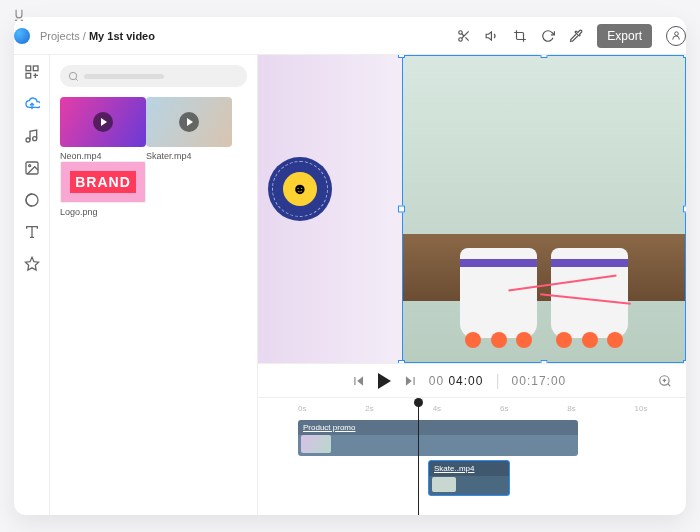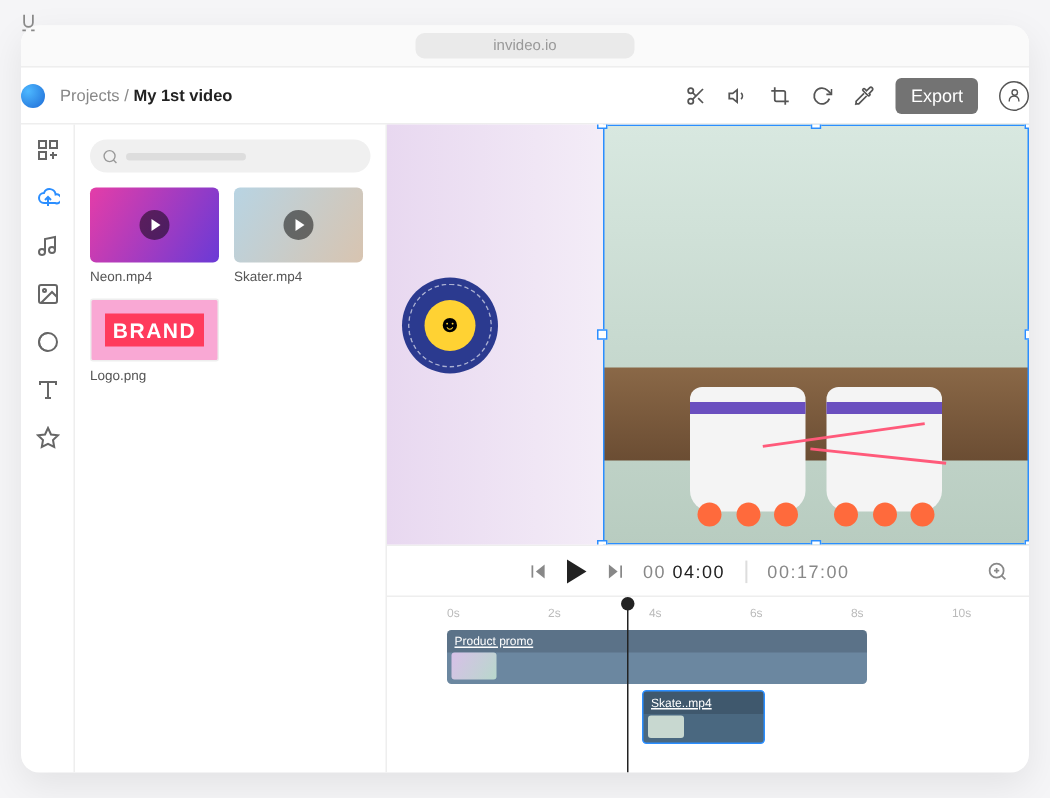--- a/index.html
+++ b/index.html
@@ -17,21 +17,21 @@
 .avatar { width: 20px; height: 20px; border: 1.5px solid #555; border-radius: 50%; display: flex; align-items: center; justify-content: center; }
 .avatar svg { width: 11px; height: 11px; }
 .main { flex: 1; display: flex; min-height: 0; }
 .rail { width: 36px; border-right: 1px solid #eee; display: flex; flex-direction: column; align-items: center; padding-top: 8px; gap: 14px; }
 .rail .ritem { width: 18px; height: 18px; display: flex; align-items: center; justify-content: center; color: #666; cursor: pointer; }
 .rail .ritem.active { color: #2b8eff; }
 .panel { width: 208px; border-right: 1px solid #eee; padding: 10px; }
 .search { display: flex; align-items: center; background: #f0f0f0; border-radius: 14px; padding: 4px 8px; height: 22px; }
 .search svg { width: 11px; height: 11px; color: #999; margin-right: 5px; }
 .search .ph { height: 5px; background: #ddd; border-radius: 3px; width: 80px; }
-.assets { display: flex; flex-wrap: wrap; gap: 10px; margin-top: 10px; }
+.assets { display: flex; flex-wrap: wrap; gap: 0; margin-top: 10px; }
 .asset { width: 86px; }
 .thumb { width: 86px; height: 50px; border-radius: 4px; background: #ddd; position: relative; overflow: hidden; }
 .thumb .play { position: absolute; left: 50%; top: 50%; transform: translate(-50%,-50%); width: 20px; height: 20px; background: rgba(0,0,0,0.5); border-radius: 50%; display: flex; align-items: center; justify-content: center; }
 .thumb .play::after { content: ""; border-left: 6px solid #fff; border-top: 4px solid transparent; border-bottom: 4px solid transparent; margin-left: 1px; }
 .asset-name { font-size: 9px; color: #555; margin-top: 4px; }
 .neon-bg { background: linear-gradient(120deg, #e43da8 0%, #6a3ad6 100%); }
 .skater-bg { background: linear-gradient(120deg, #b8d4e3 0%, #d8c4b0 100%); }
 .brand-box { width: 86px; height: 42px; background: #f9a8d4; border: 1px solid #eee; border-radius: 2px; display: flex; align-items: center; justify-content: center; }
 .brand-txt { background: #ff3b5c; color: #fff; font-weight: 800; font-size: 14px; letter-spacing: 1px; padding: 3px 5px; font-family: Arial, sans-serif; }
 .stage { flex: 1; display: flex; flex-direction: column; min-width: 0; }
@@ -75,23 +75,20 @@
 .skater-thumb { position: absolute; left: 3px; bottom: 3px; width: 24px; height: 15px; background: #c8d8d0; border-radius: 2px; }
 .playhead { position: absolute; left: 160px; top: 2px; bottom: 0; width: 1px; background: #222; }
 .playhead::before { content: ""; position: absolute; top: -2px; left: -4px; width: 9px; height: 9px; background: #222; border-radius: 50%; }
 .snap-ico { position: absolute; left: 12px; top: 8px; width: 14px; height: 14px; color:#888; }
 </style>
 </head>
 <body>
 
 <div class="window">
 
-  <div class="url-bar">
-    <div class="url-pill">invideo.io</div>
-  </div>
 
   <div class="topbar">
     <div class="logo"></div>
     <div class="crumb">
       <span>Projects</span>
       <span> / </span>
       <strong>My 1st video</strong>
     </div>
     <div class="tool-icons">
       <div class="ico">

